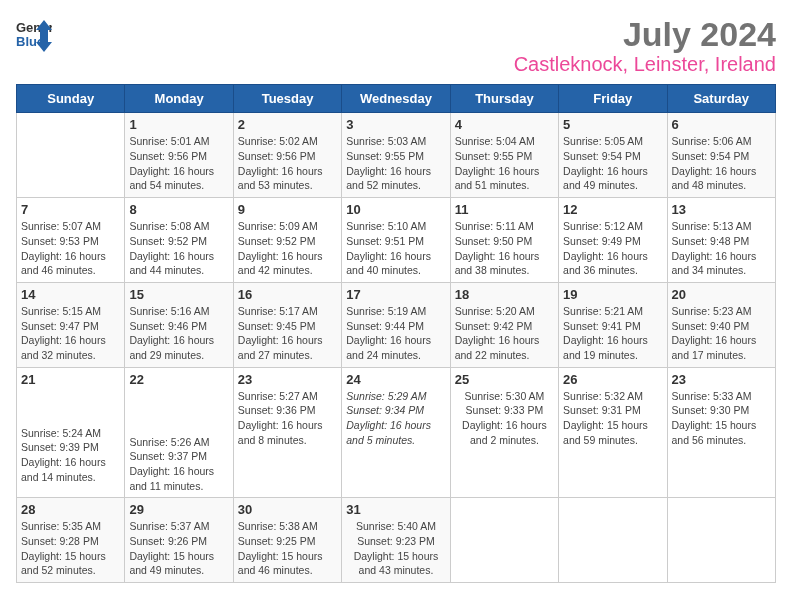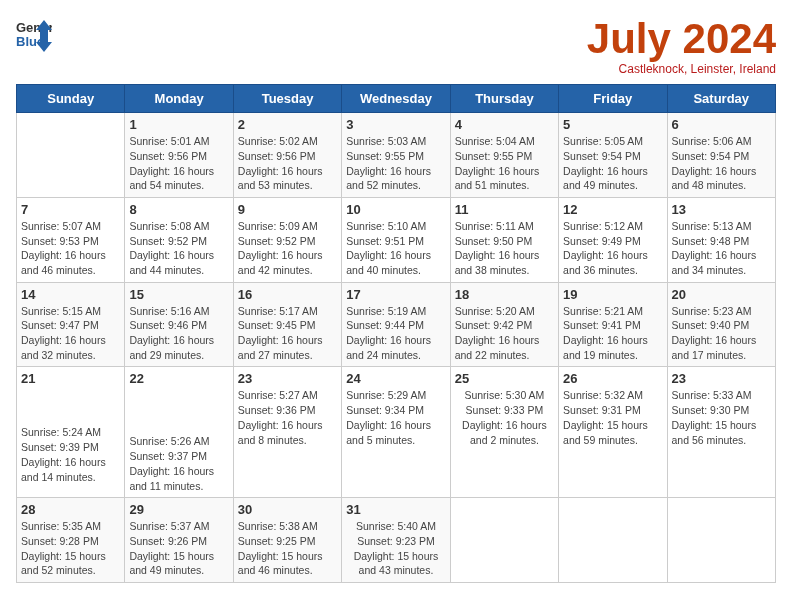--- a/index.html
+++ b/index.html
@@ -22,28 +22,28 @@
     }
     .logo-icon {
       width: 36px;
       height: 36px;
       margin-right: 4px;
     }
     .title-block {
       text-align: right;
     }
     .main-title {
-      font-size: 42px;
+      font-size: 34px;
       font-weight: bold;
-      color: #c2410c;
+      color: #737373;
       line-height: 1.1;
     }
     .subtitle {
-      font-size: 12px;
-      color: #b91c1c;
+      font-size: 20px;
+      color: #ec4899;
     }
     table {
       width: 100%;
       border-collapse: collapse;
       font-size: 11px;
       padding-left: 6px;
     }
     thead tr th {
       background-color: #2563a8;
       color: #fff;
@@ -275,21 +275,21 @@
         </td>
         <td>
           <span class="day-num">23</span>
           <div class="day-info" style="white-space: pre-line;">Sunrise: 5:27 AM
 Sunset: 9:36 PM
 Daylight: 16 hours
 and 8 minutes.</div>
         </td>
         <td>
           <span class="day-num">24</span>
-          <div class="day-info" style="white-space: pre-line;">Sunrise: 5:29 AM
+          <div class="day-info" style="white-space: pre-line; font-style: italic;">Sunrise: 5:29 AM
 Sunset: 9:34 PM
 Daylight: 16 hours
 and 5 minutes.</div>
         </td>
         <td>
           <span class="day-num">25</span>
           <div class="day-info" style="white-space: pre-line; text-align: center;">Sunrise: 5:30 AM
 Sunset: 9:33 PM
 Daylight: 16 hours
 and 2 minutes.</div>

